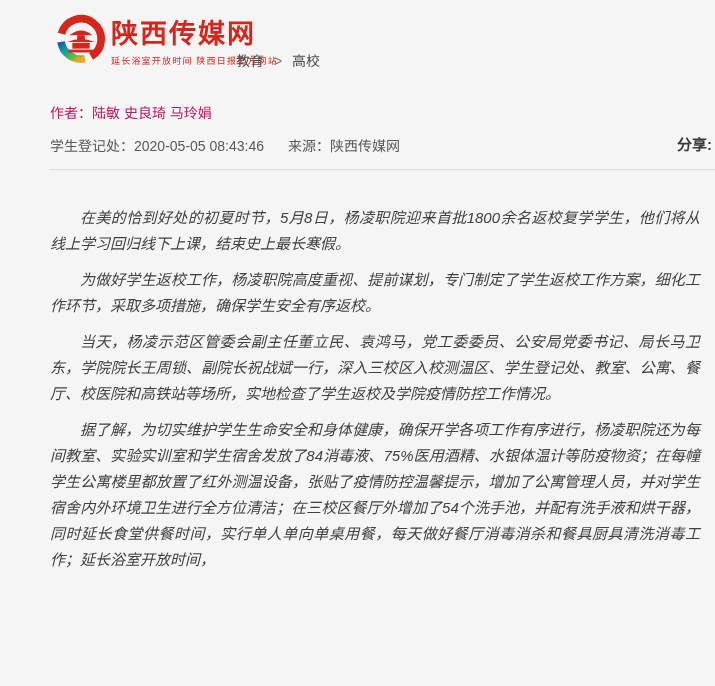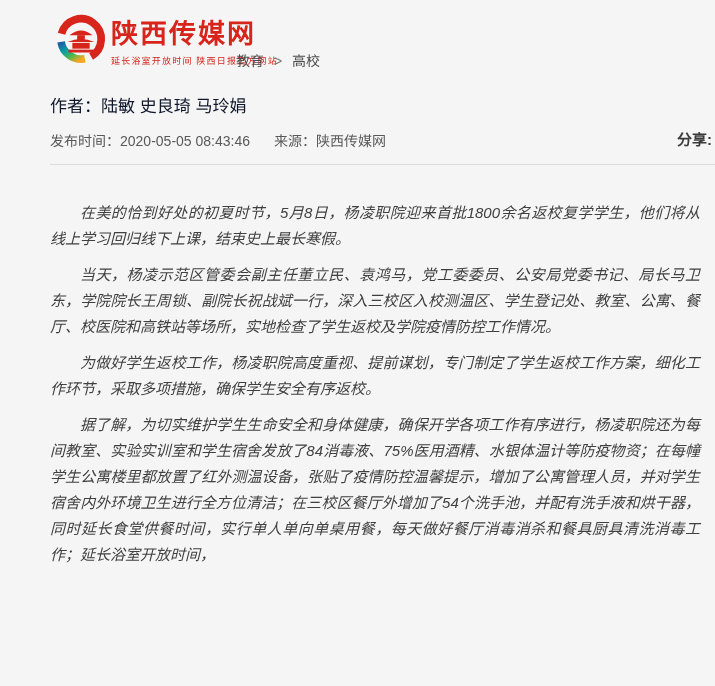--- a/index.html
+++ b/index.html
@@ -31,21 +31,21 @@
     font-size: 14px; color: #4c4c4c;
   }
   .breadcrumb a { color: #4c4c4c; text-decoration: none; cursor: pointer; }
   .breadcrumb .sep { margin: 0 6px; color: #777; }
   
   .main { margin: 0 15px 0 50px; }
   .article-title {
     font-size: 29px; font-weight: bold; color: #383838;
     letter-spacing: 1px; line-height: 1.1; margin-top: 10px;
   }
-  .author-line { margin-top: 4px; font-size: 17px; color: #0f172a; }
+  .author-line { margin-top: 14px; font-size: 14px; color: #be185d; }
   .meta-line { margin-top: 13px; font-size: 14px; color: #595959; position: relative; }
   .meta-line .source-label { margin-left: 24px; }
   .share-label {
     position: absolute; right: -12px; top: -2px;
     font-size: 15px; color: #3a3a3a; font-weight: bold;
   }
   .divider {
     border: none; border-top: 1px solid #dcdcdc;
     margin-top: 14px; margin-right: -15px;
   }
@@ -97,25 +97,25 @@
   </div>
 </div>
 
 <div class="main">
 
   <div class="author-line">
     <span>作者：</span><span>陆敏 史良琦 马玲娟</span>
   </div>
 
   <div class="meta-line">
-    <span>发布时间：</span><span>2020-05-05 08:43:46</span><span class="source-label">来源：</span><span>陕西传媒网</span>
+    <span>学生登记处：</span><span>2020-05-05 08:43:46</span><span class="source-label">来源：</span><span>陕西传媒网</span>
     <span class="share-label">分享:</span>
   </div>
 
   <hr class="divider">
 
   <div class="article-body">
     <p>在美的恰到好处的初夏时节，5月8日，杨凌职院迎来首批1800余名返校复学学生，他们将从线上学习回归线下上课，结束史上最长寒假。</p>
+    <p>为做好学生返校工作，杨凌职院高度重视、提前谋划，专门制定了学生返校工作方案，细化工作环节，采取多项措施，确保学生安全有序返校。</p>
     <p>当天，杨凌示范区管委会副主任董立民、袁鸿马，党工委委员、公安局党委书记、局长马卫东，学院院长王周锁、副院长祝战斌一行，深入三校区入校测温区、学生登记处、教室、公寓、餐厅、校医院和高铁站等场所，实地检查了学生返校及学院疫情防控工作情况。</p>
-    <p>为做好学生返校工作，杨凌职院高度重视、提前谋划，专门制定了学生返校工作方案，细化工作环节，采取多项措施，确保学生安全有序返校。</p>
     <p>据了解，为切实维护学生生命安全和身体健康，确保开学各项工作有序进行，杨凌职院还为每间教室、实验实训室和学生宿舍发放了84消毒液、75%医用酒精、水银体温计等防疫物资；在每幢学生公寓楼里都放置了红外测温设备，张贴了疫情防控温馨提示，增加了公寓管理人员，并对学生宿舍内外环境卫生进行全方位清洁；在三校区餐厅外增加了54个洗手池，并配有洗手液和烘干器，同时延长食堂供餐时间，实行单人单向单桌用餐，每天做好餐厅消毒消杀和餐具厨具清洗消毒工作；延长浴室开放时间，</p>
   </div>
 </div>
 
 </body></html>

